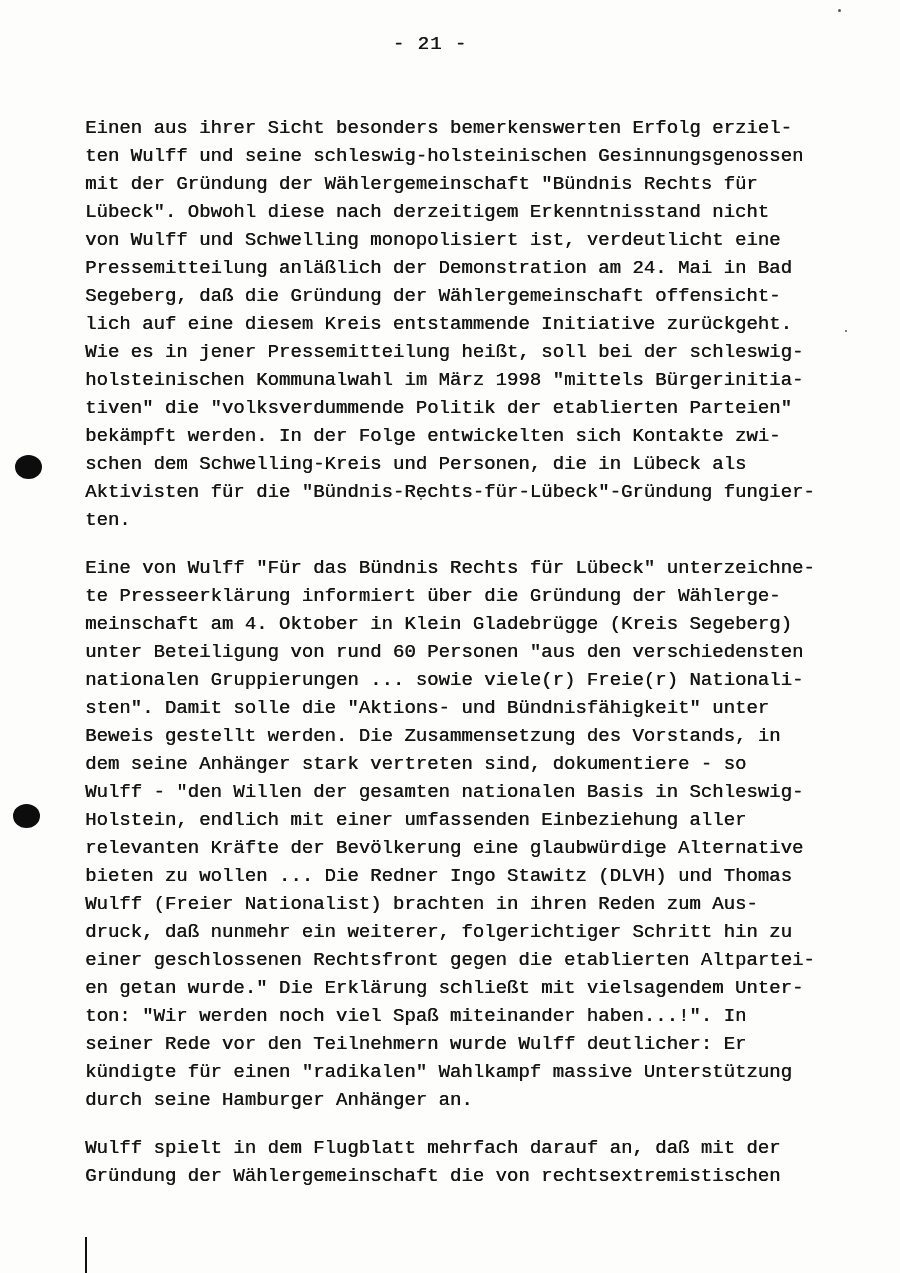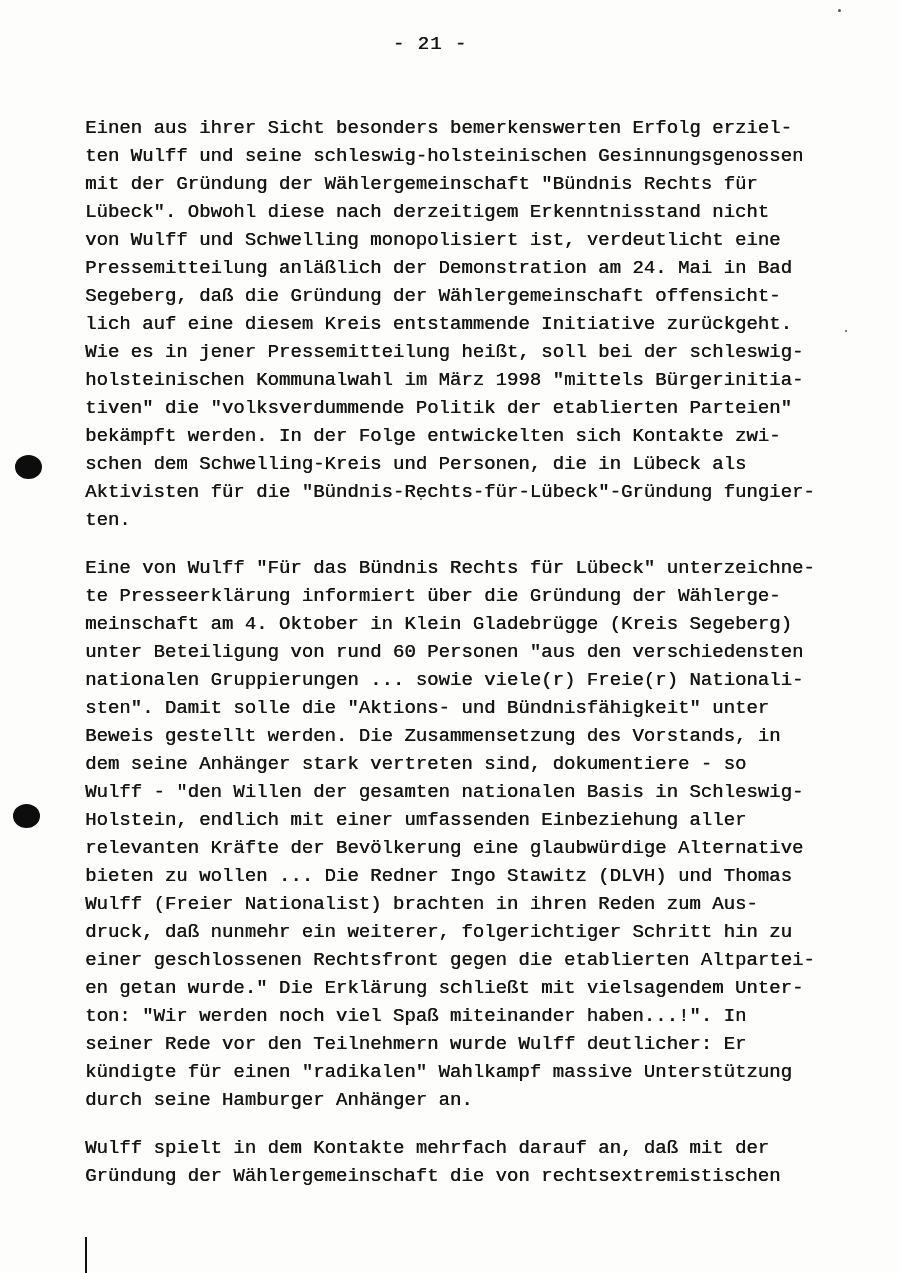--- a/index.html
+++ b/index.html
@@ -108,21 +108,21 @@
 relevanten Kräfte der Bevölkerung eine glaubwürdige Alternative
 bieten zu wollen ... Die Redner Ingo Stawitz (DLVH) und Thomas
 Wulff (Freier Nationalist) brachten in ihren Reden zum Aus-
 druck, daß nunmehr ein weiterer, folgerichtiger Schritt hin zu
 einer geschlossenen Rechtsfront gegen die etablierten Altpartei-
 en getan wurde." Die Erklärung schließt mit vielsagendem Unter-
 ton: "Wir werden noch viel Spaß miteinander haben...!". In
 seiner Rede vor den Teilnehmern wurde Wulff deutlicher: Er
 kündigte für einen "radikalen" Wahlkampf massive Unterstützung
 durch seine Hamburger Anhänger an.</p>
-    <p class="para">Wulff spielt in dem Kontakte mehrfach darauf an, daß mit der
+    <p class="para">Wulff spielt in dem Flugblatt mehrfach darauf an, daß mit der
 Gründung der Wählergemeinschaft die von rechtsextremistischen</p>
   </div>
 
   <div class="edge-line"></div>
 
   <div class="scan-speck speck-1"></div>
   <div class="scan-speck speck-2"></div>
   <div class="scan-speck speck-3"></div>
 
 </div>

